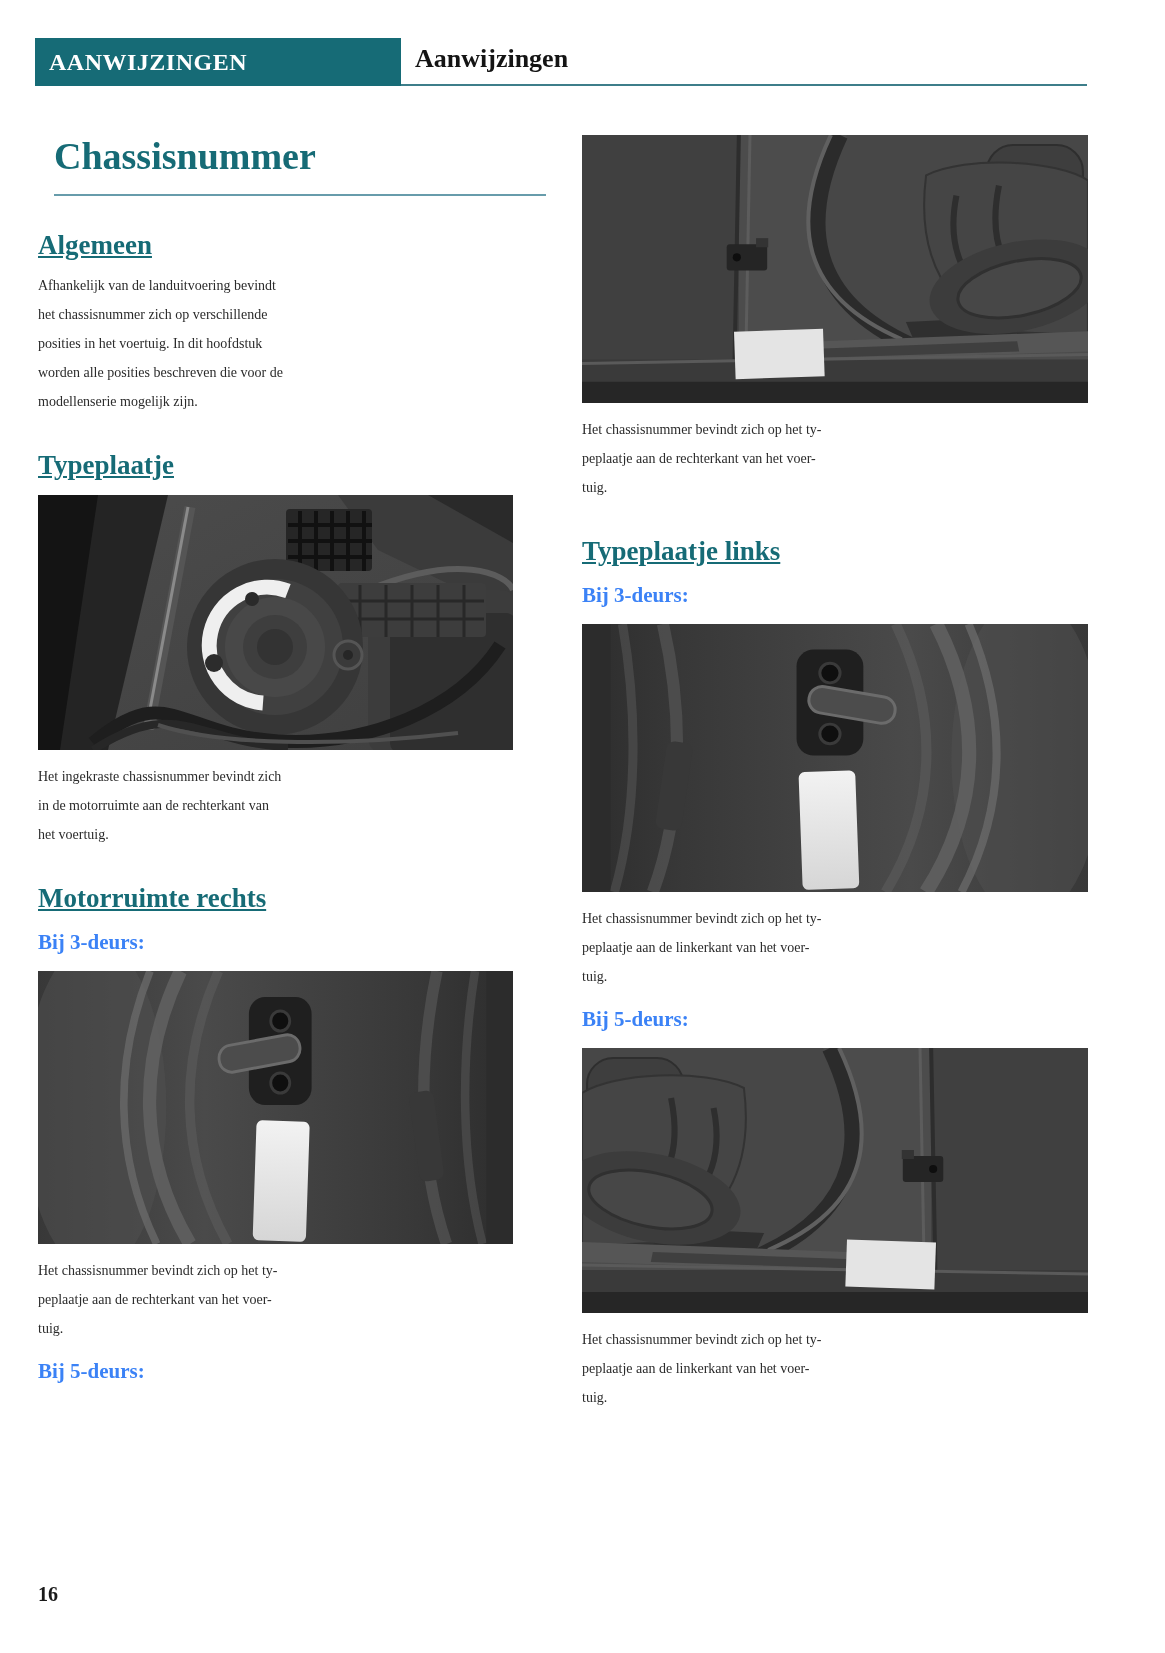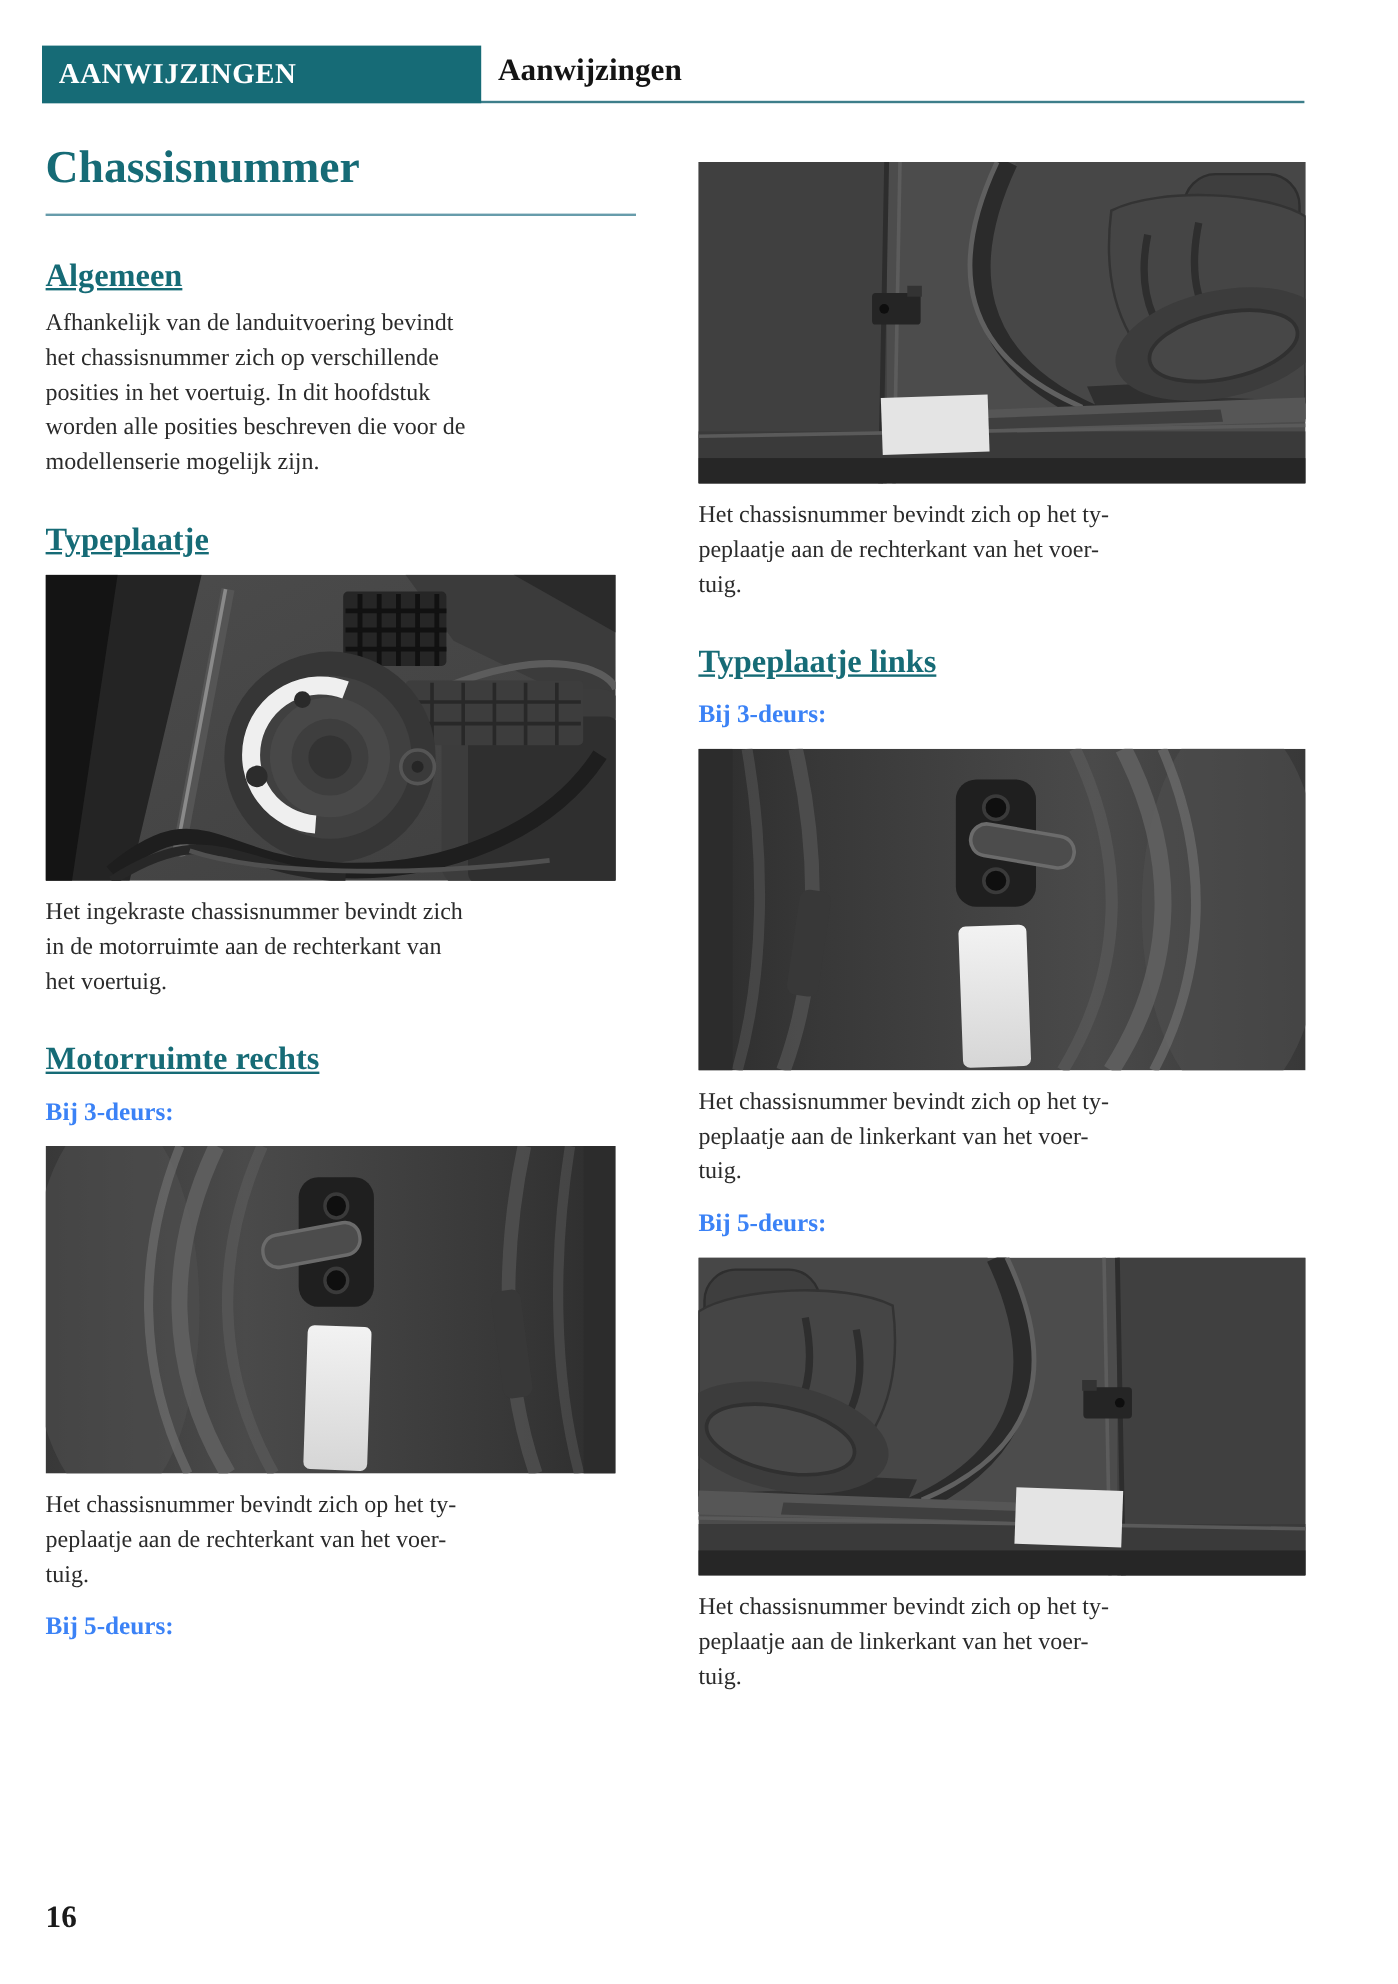--- a/index.html
+++ b/index.html
@@ -16,35 +16,35 @@
     display:flex; align-items:center; padding-left:14px; box-sizing:border-box;
   }
   .running-title {
     position:absolute; left:415px; top:44px; font-weight:bold; font-size:26px; color:#141414;
   }
   
   .col { position:absolute; }
   .col-left  { left:38px;  top:120px; width:475px; }
   .col-right { left:582px; top:135px; width:506px; }
   h1.page-title {
-    font-size:38px; line-height:1.1; margin:0; padding-bottom:16px; color:#166b76;
+    font-size:38px; line-height:1.1; margin:16px; padding-bottom:16px; color:#166b76;
     border-bottom:2px solid #679cab; width:492px;
   }
   h2.section-heading {
     font-size:27px; line-height:1.15; margin:34px 0 10px 0; color:#166b76;text-decoration:underline;
   }
   p.body-text {
-    font-size:20px; line-height:29px; margin:0 0 8px 0; white-space:pre-line; color:#2b2b2b;
+    font-size:14px; line-height:29px; margin:0 0 8px 0; white-space:pre-line; color:#2b2b2b;
   }
   p.sub-label { font-size:21px; line-height:29px; margin:14px 0 6px 0; color:#3b82f6;font-weight:bold; }
   figure.photo { margin:14px 0 12px 0; }
   figure.photo svg { display:block; width:100%; }
   .col-right figure.photo:first-child { margin-top:0; }
   .page-number {
-    position:absolute; left:38px; top:1583px; font-size:26px; font-weight:bold; color:#1a1a1a;
+    position:absolute; left:38px; top:1583px; font-size:20px; font-weight:bold; color:#1a1a1a;
   }
 </style>
 </head>
 <body>
 
 <div class="header-rule"></div>
 <div class="chapter-badge">
   <span>AANWIJZINGEN</span>
 </div>
 <div class="running-title">Aanwijzingen</div>

